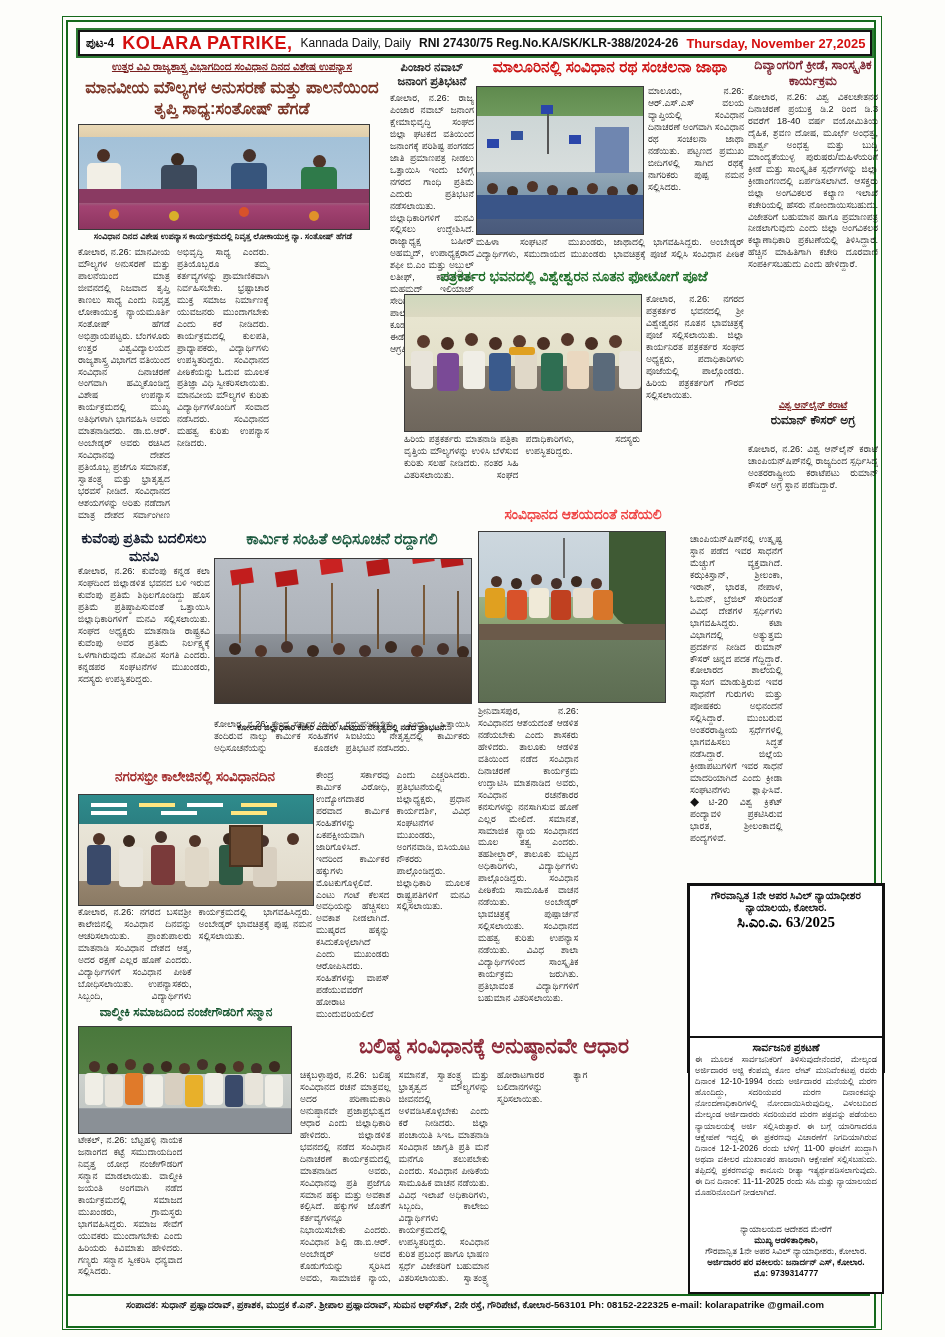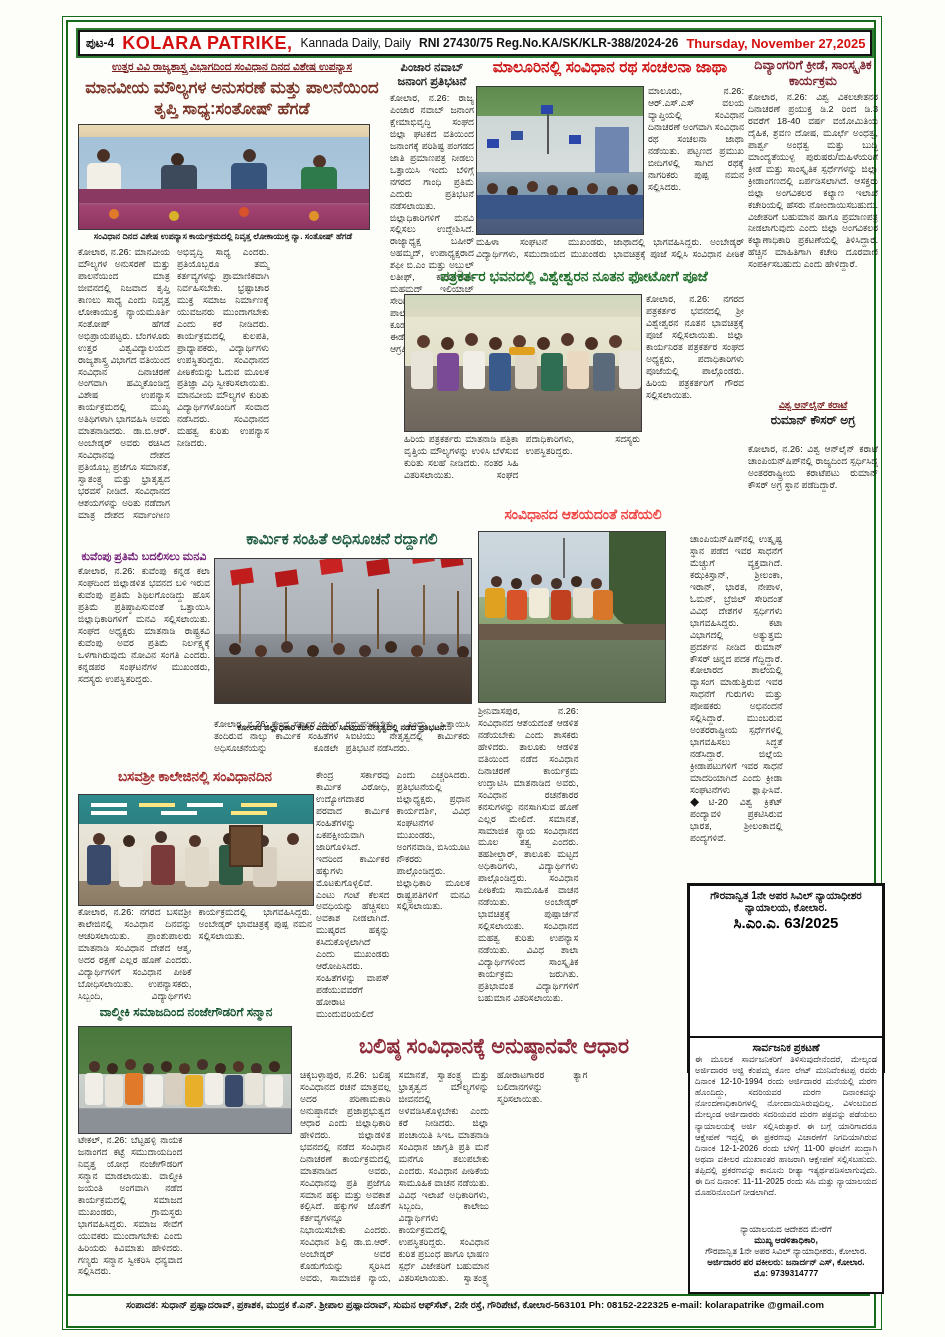--- a/index.html
+++ b/index.html
@@ -91,21 +91,21 @@
 <div class="txt cols2" style="left:404px;top:434px;width:236px;height:70px;">ಹಿರಿಯ ಪತ್ರಕರ್ತರು ಮಾತನಾಡಿ ಪತ್ರಿಕಾ ವೃತ್ತಿಯ ಮೌಲ್ಯಗಳನ್ನು ಉಳಿಸಿ ಬೆಳೆಸುವ ಕುರಿತು ಸಲಹೆ ನೀಡಿದರು. ನಂತರ ಸಿಹಿ ವಿತರಿಸಲಾಯಿತು. ಸಂಘದ ಪದಾಧಿಕಾರಿಗಳು, ಸದಸ್ಯರು ಉಪಸ್ಥಿತರಿದ್ದರು.</div>
 
 <div class="hd" style="left:748px;top:58px;width:130px;height:30px;font-size:12.5px;color:#7a2430;">ದಿವ್ಯಾಂಗರಿಗೆ ಕ್ರೀಡೆ, ಸಾಂಸ್ಕೃತಿಕ ಕಾರ್ಯಕ್ರಮ</div>
 <div class="txt" style="left:748px;top:92px;width:130px;height:304px;">ಕೋಲಾರ, ನ.26: ವಿಶ್ವ ವಿಕಲಚೇತನರ ದಿನಾಚರಣೆ ಪ್ರಯುಕ್ತ ಡಿ.2 ರಿಂದ ಡಿ.3 ರವರೆಗೆ 18-40 ವರ್ಷ ವಯೋಮಿತಿಯ ದೈಹಿಕ, ಶ್ರವಣ ದೋಷ, ಮೂರ್ಛೆ ಅಂಧತ್ವ, ಪಾರ್ಶ್ವ ಅಂಧತ್ವ ಮತ್ತು ಬುದ್ಧಿ ಮಾಂದ್ಯತೆಯುಳ್ಳ ಪುರುಷರು/ಮಹಿಳೆಯರಿಗೆ ಕ್ರೀಡೆ ಮತ್ತು ಸಾಂಸ್ಕೃತಿಕ ಸ್ಪರ್ಧೆಗಳನ್ನು ಜಿಲ್ಲಾ ಕ್ರೀಡಾಂಗಣದಲ್ಲಿ ಏರ್ಪಡಿಸಲಾಗಿದೆ. ಆಸಕ್ತರು ಜಿಲ್ಲಾ ಅಂಗವಿಕಲರ ಕಲ್ಯಾಣ ಇಲಾಖೆ ಕಚೇರಿಯಲ್ಲಿ ಹೆಸರು ನೋಂದಾಯಿಸಬಹುದು. ವಿಜೇತರಿಗೆ ಬಹುಮಾನ ಹಾಗೂ ಪ್ರಮಾಣಪತ್ರ ನೀಡಲಾಗುವುದು ಎಂದು ಜಿಲ್ಲಾ ಅಂಗವಿಕಲರ ಕಲ್ಯಾಣಾಧಿಕಾರಿ ಪ್ರಕಟಣೆಯಲ್ಲಿ ತಿಳಿಸಿದ್ದಾರೆ. ಹೆಚ್ಚಿನ ಮಾಹಿತಿಗಾಗಿ ಕಚೇರಿ ದೂರವಾಣಿ ಸಂಪರ್ಕಿಸಬಹುದು ಎಂದು ಹೇಳಿದ್ದಾರೆ.</div>
 
 <div class="kick" style="left:748px;top:399px;width:130px;height:13px;font-size:9.5px;">ವಿಶ್ವ ಆನ್‌ಲೈನ್ ಕರಾಟೆ</div>
 <div class="hd" style="left:748px;top:413px;width:130px;height:16px;font-size:12px;color:#222;">ರುಮಾನ್ ಕೌಸರ್ ಅಗ್ರ</div>
 <div class="txt" style="left:748px;top:431px;width:130px;height:98px;margin-top:13px;">ಕೋಲಾರ, ನ.26: ವಿಶ್ವ ಆನ್‌ಲೈನ್ ಕರಾಟೆ ಚಾಂಪಿಯನ್‌ಷಿಪ್‌ನಲ್ಲಿ ರಾಜ್ಯದಿಂದ ಸ್ಪರ್ಧಿಸಿದ್ದ ಅಂತರರಾಷ್ಟ್ರೀಯ ಕರಾಟೆಪಟು ರುಮಾನ್ ಕೌಸರ್ ಅಗ್ರ ಸ್ಥಾನ ಪಡೆದಿದ್ದಾರೆ.</div>
 <div class="txt cols2" style="left:690px;top:534px;width:192px;height:346px;">ಚಾಂಪಿಯನ್‌ಷಿಪ್‌ನಲ್ಲಿ ಉತ್ಕೃಷ್ಟ ಸ್ಥಾನ ಪಡೆದ ಇವರ ಸಾಧನೆಗೆ ಮೆಚ್ಚುಗೆ ವ್ಯಕ್ತವಾಗಿದೆ. ಕಝಕಿಸ್ತಾನ್, ಶ್ರೀಲಂಕಾ, ಇರಾನ್, ಭಾರತ, ನೇಪಾಳ, ಓಮನ್, ಬ್ರೆಜಿಲ್ ಸೇರಿದಂತೆ ವಿವಿಧ ದೇಶಗಳ ಸ್ಪರ್ಧಿಗಳು ಭಾಗವಹಿಸಿದ್ದರು. ಕಟಾ ವಿಭಾಗದಲ್ಲಿ ಅತ್ಯುತ್ತಮ ಪ್ರದರ್ಶನ ನೀಡಿದ ರುಮಾನ್ ಕೌಸರ್ ಚಿನ್ನದ ಪದಕ ಗೆದ್ದಿದ್ದಾರೆ. ಕೋಲಾರದ ಶಾಲೆಯಲ್ಲಿ ವ್ಯಾಸಂಗ ಮಾಡುತ್ತಿರುವ ಇವರ ಸಾಧನೆಗೆ ಗುರುಗಳು ಮತ್ತು ಪೋಷಕರು ಅಭಿನಂದನೆ ಸಲ್ಲಿಸಿದ್ದಾರೆ. ಮುಂಬರುವ ಅಂತರರಾಷ್ಟ್ರೀಯ ಸ್ಪರ್ಧೆಗಳಲ್ಲಿ ಭಾಗವಹಿಸಲು ಸಿದ್ಧತೆ ನಡೆಸಿದ್ದಾರೆ. ಜಿಲ್ಲೆಯ ಕ್ರೀಡಾಪಟುಗಳಿಗೆ ಇವರ ಸಾಧನೆ ಮಾದರಿಯಾಗಿದೆ ಎಂದು ಕ್ರೀಡಾ ಸಂಘಟನೆಗಳು ಶ್ಲಾಘಿಸಿವೆ. ◆ಟಿ-20 ವಿಶ್ವ ಕ್ರಿಕೆಟ್ ಪಂದ್ಯಾವಳಿ ಪ್ರಕಟಿಸಿರುವ ಭಾರತ, ಶ್ರೀಲಂಕಾದಲ್ಲಿ ಪಂದ್ಯಗಳಿವೆ.</div>
 
-<div class="hd" style="left:78px;top:550px;width:132px;height:32px;font-size:11px;color:#701a75;">ಕುವೆಂಪು ಪ್ರತಿಮೆ ಬದಲಿಸಲು ಮನವಿ</div>
+<div class="hd" style="left:78px;top:530px;width:132px;height:32px;font-size:14px;color:#0f172a;">ಕುವೆಂಪು ಪ್ರತಿಮೆ ಬದಲಿಸಲು ಮನವಿ</div>
 <div class="txt" style="left:78px;top:566px;width:132px;height:198px;">ಕೋಲಾರ, ನ.26: ಕುವೆಂಪು ಕನ್ನಡ ಕಲಾ ಸಂಘದಿಂದ ಜಿಲ್ಲಾಡಳಿತ ಭವನದ ಬಳಿ ಇರುವ ಕುವೆಂಪು ಪ್ರತಿಮೆ ಶಿಥಿಲಗೊಂಡಿದ್ದು ಹೊಸ ಪ್ರತಿಮೆ ಪ್ರತಿಷ್ಠಾಪಿಸುವಂತೆ ಒತ್ತಾಯಿಸಿ ಜಿಲ್ಲಾಧಿಕಾರಿಗಳಿಗೆ ಮನವಿ ಸಲ್ಲಿಸಲಾಯಿತು. ಸಂಘದ ಅಧ್ಯಕ್ಷರು ಮಾತನಾಡಿ ರಾಷ್ಟ್ರಕವಿ ಕುವೆಂಪು ಅವರ ಪ್ರತಿಮೆ ನಿರ್ಲಕ್ಷ್ಯಕ್ಕೆ ಒಳಗಾಗಿರುವುದು ನೋವಿನ ಸಂಗತಿ ಎಂದರು. ಕನ್ನಡಪರ ಸಂಘಟನೆಗಳ ಮುಖಂಡರು, ಸದಸ್ಯರು ಉಪಸ್ಥಿತರಿದ್ದರು.</div>
 
 <div class="hd" style="left:214px;top:529px;width:256px;height:26px;font-size:15.5px;color:#1d5a40;text-align:center;">ಕಾರ್ಮಿಕ ಸಂಹಿತೆ ಅಧಿಸೂಚನೆ ರದ್ದಾಗಲಿ</div>
 <div class="ph" id="ph-karmika" style="left:214px;top:558px;width:256px;height:144px;">
   <i style="left:16px;top:10px;width:22px;height:15px;background:#c21d1d;transform:rotate(-8deg);box-shadow:44px 8px 0 #b51a1a,90px 2px 0 #c92222,136px 10px 0 #b51a1a,182px 4px 0 #c92222,210px 12px 0 #b51a1a;"></i>
   <i style="left:24px;top:24px;width:2px;height:60px;background:#7a5a3a;box-shadow:46px 4px 0 #6a4e32,92px 0 0 #7a5a3a,138px 6px 0 #6a4e32,184px 2px 0 #7a5a3a,218px 8px 0 #6a4e32;"></i>
   <i style="left:14px;top:84px;width:12px;height:12px;border-radius:50%;background:#3c2a20;box-shadow:26px 2px 0 #503428,52px -2px 0 #46312a,78px 2px 0 #3c2a20,104px 0 0 #503428,130px 2px 0 #46312a,156px -2px 0 #3c2a20,182px 2px 0 #503428,208px 0 0 #46312a,228px 3px 0 #3c2a20;"></i>
   <i style="left:0;top:98px;width:256px;height:46px;background:linear-gradient(180deg,#55483e,#433830);"></i>
 </div>
 <div class="cap" style="left:214px;top:704px;width:256px;height:13px;margin-top:18px;">ಕೋಲಾರ ಜಿಲ್ಲಾಧಿಕಾರಿ ಕಚೇರಿ ಎದುರು ಸಿಐಟಿಯು ನೇತೃತ್ವದಲ್ಲಿ ನಡೆದ ಪ್ರತಿಭಟನೆ.</div>
@@ -115,41 +115,41 @@
 <div class="hd" style="left:478px;top:506px;width:210px;height:22px;font-size:14px;color:#ef4444;">ಸಂವಿಧಾನದ ಆಶಯದಂತೆ ನಡೆಯಲಿ</div>
 <div class="ph" id="ph-ashaya" style="left:478px;top:531px;width:186px;height:170px;">
   <i style="left:130px;top:0;width:56px;height:96px;background:#3f5a34;border-radius:0 0 0 30px;"></i>
   <i style="left:12px;top:44px;width:11px;height:11px;border-radius:50%;background:#4a3228;box-shadow:20px 2px 0 #3c2a20,40px -2px 0 #503428,60px 2px 0 #46312a,80px 0 0 #3c2a20,100px 2px 0 #503428;"></i>
   <i style="left:6px;top:56px;width:20px;height:30px;border-radius:4px;background:#e0a020;box-shadow:22px 2px 0 #d8522a,44px 0 0 #f0ead8,66px 2px 0 #c04020,88px 0 0 #e8e0d0,108px 2px 0 #d8762a;"></i>
   <i style="left:0;top:92px;width:186px;height:16px;background:#6b5a4a;"></i>
   <i style="left:84px;top:6px;width:2px;height:40px;background:#666;"></i>
 </div>
 <div class="txt cols2" style="left:478px;top:706px;width:208px;height:324px;">ಶ್ರೀನಿವಾಸಪುರ, ನ.26: ಸಂವಿಧಾನದ ಆಶಯದಂತೆ ಆಡಳಿತ ನಡೆಯಬೇಕು ಎಂದು ಶಾಸಕರು ಹೇಳಿದರು. ತಾಲೂಕು ಆಡಳಿತ ವತಿಯಿಂದ ನಡೆದ ಸಂವಿಧಾನ ದಿನಾಚರಣೆ ಕಾರ್ಯಕ್ರಮ ಉದ್ಘಾಟಿಸಿ ಮಾತನಾಡಿದ ಅವರು, ಸಂವಿಧಾನ ರಚನೆಕಾರರ ಕನಸುಗಳನ್ನು ನನಸಾಗಿಸುವ ಹೊಣೆ ಎಲ್ಲರ ಮೇಲಿದೆ. ಸಮಾನತೆ, ಸಾಮಾಜಿಕ ನ್ಯಾಯ ಸಂವಿಧಾನದ ಮೂಲ ತತ್ವ ಎಂದರು. ತಹಶೀಲ್ದಾರ್, ತಾಲೂಕು ಮಟ್ಟದ ಅಧಿಕಾರಿಗಳು, ವಿದ್ಯಾರ್ಥಿಗಳು ಪಾಲ್ಗೊಂಡಿದ್ದರು. ಸಂವಿಧಾನ ಪೀಠಿಕೆಯ ಸಾಮೂಹಿಕ ವಾಚನ ನಡೆಯಿತು. ಅಂಬೇಡ್ಕರ್ ಭಾವಚಿತ್ರಕ್ಕೆ ಪುಷ್ಪಾರ್ಚನೆ ಸಲ್ಲಿಸಲಾಯಿತು. ಸಂವಿಧಾನದ ಮಹತ್ವ ಕುರಿತು ಉಪನ್ಯಾಸ ನಡೆಯಿತು. ವಿವಿಧ ಶಾಲಾ ವಿದ್ಯಾರ್ಥಿಗಳಿಂದ ಸಾಂಸ್ಕೃತಿಕ ಕಾರ್ಯಕ್ರಮ ಜರುಗಿತು. ಪ್ರತಿಭಾವಂತ ವಿದ್ಯಾರ್ಥಿಗಳಿಗೆ ಬಹುಮಾನ ವಿತರಿಸಲಾಯಿತು.</div>
 
-<div class="hd" style="left:78px;top:769px;width:234px;height:22px;font-size:13.5px;color:#a02828;">ಬಸವಶ್ರೀ ಕಾಲೇಜಿನಲ್ಲಿ ಸಂವಿಧಾನದಿನ</div>
+<div class="hd" style="left:78px;top:769px;width:234px;height:22px;font-size:13.5px;color:#a02828;">ನಗರಸಭ್ರೀ ಕಾಲೇಜಿನಲ್ಲಿ ಸಂವಿಧಾನದಿನ</div>
 <div class="ph" id="ph-basava" style="left:78px;top:794px;width:234px;height:110px;">
   <i style="left:12px;top:8px;width:36px;height:4px;background:#fff;box-shadow:48px 0 0 #ffe680,96px 0 0 #fff,150px 0 0 #ffe680,0 8px 0 #fff,70px 8px 0 #fff,140px 8px 0 #ffe680;"></i>
   <i style="left:14px;top:38px;width:12px;height:12px;border-radius:50%;background:#503428;box-shadow:30px 2px 0 #3c2a20,62px -2px 0 #46312a,96px 2px 0 #503428,130px 0 0 #3c2a20,164px 2px 0 #46312a,194px 0 0 #503428;"></i>
   <i style="left:8px;top:50px;width:24px;height:40px;border-radius:4px;background:#3a4a6a;box-shadow:32px 2px 0 #e8e4da,64px 0 0 #7a3a3a,98px 2px 0 #e0d8c8,132px 0 0 #2f5a44,166px 2px 0 #d8cfc0;"></i>
   <i style="left:150px;top:30px;width:30px;height:38px;background:#6b4a32;border:2px solid #4a3220;"></i>
 </div>
 <div class="txt cols2" style="left:78px;top:907px;width:234px;height:96px;">ಕೋಲಾರ, ನ.26: ನಗರದ ಬಸವಶ್ರೀ ಕಾಲೇಜಿನಲ್ಲಿ ಸಂವಿಧಾನ ದಿನವನ್ನು ಆಚರಿಸಲಾಯಿತು. ಪ್ರಾಂಶುಪಾಲರು ಮಾತನಾಡಿ ಸಂವಿಧಾನ ದೇಶದ ಆತ್ಮ, ಅದರ ರಕ್ಷಣೆ ಎಲ್ಲರ ಹೊಣೆ ಎಂದರು. ವಿದ್ಯಾರ್ಥಿಗಳಿಗೆ ಸಂವಿಧಾನ ಪೀಠಿಕೆ ಬೋಧಿಸಲಾಯಿತು. ಉಪನ್ಯಾಸಕರು, ಸಿಬ್ಬಂದಿ, ವಿದ್ಯಾರ್ಥಿಗಳು ಕಾರ್ಯಕ್ರಮದಲ್ಲಿ ಭಾಗವಹಿಸಿದ್ದರು. ಅಂಬೇಡ್ಕರ್ ಭಾವಚಿತ್ರಕ್ಕೆ ಪುಷ್ಪ ನಮನ ಸಲ್ಲಿಸಲಾಯಿತು.</div>
 
 <div class="hd" style="left:78px;top:1005px;width:216px;height:18px;font-size:12px;color:#14532d;">ವಾಲ್ಮೀಕಿ ಸಮಾಜದಿಂದ ನಂಜೇಗೌಡರಿಗೆ ಸನ್ಮಾನ</div>
 <div class="ph" id="ph-valmiki" style="left:78px;top:1026px;width:212px;height:106px;">
   <i style="left:10px;top:34px;width:11px;height:11px;border-radius:50%;background:#4a3228;box-shadow:18px 2px 0 #3c2a20,36px -2px 0 #503428,54px 2px 0 #46312a,72px 0 0 #3c2a20,90px 2px 0 #503428,108px -2px 0 #46312a,126px 2px 0 #3c2a20,144px 0 0 #503428,162px 2px 0 #46312a,180px 0 0 #3c2a20;"></i>
   <i style="left:6px;top:46px;width:18px;height:32px;border-radius:4px;background:#f0eee6;box-shadow:20px 2px 0 #e8e4da,40px 0 0 #e07a2a,60px 2px 0 #f0eee6,80px 0 0 #d8cfc0,100px 2px 0 #e8b02a,120px 0 0 #f0eee6,140px 2px 0 #3a4a6a,160px 0 0 #e8e4da,180px 2px 0 #f0eee6;"></i>
   <i style="left:0;top:82px;width:212px;height:24px;background:#8a9096;"></i>
 </div>
 <div class="txt cols2" style="left:78px;top:1135px;width:216px;height:158px;">ಟೇಕಲ್, ನ.26: ಬೆಟ್ಟಹಳ್ಳಿ ನಾಯಕ ಜನಾಂಗದ ಕಟ್ಟೆ ಸಮುದಾಯದಿಂದ ನಿವೃತ್ತ ಯೋಧ ನಂಜೇಗೌಡರಿಗೆ ಸನ್ಮಾನ ಮಾಡಲಾಯಿತು. ವಾಲ್ಮೀಕಿ ಜಯಂತಿ ಅಂಗವಾಗಿ ನಡೆದ ಕಾರ್ಯಕ್ರಮದಲ್ಲಿ ಸಮಾಜದ ಮುಖಂಡರು, ಗ್ರಾಮಸ್ಥರು ಭಾಗವಹಿಸಿದ್ದರು. ಸಮಾಜ ಸೇವೆಗೆ ಯುವಕರು ಮುಂದಾಗಬೇಕು ಎಂದು ಹಿರಿಯರು ಕಿವಿಮಾತು ಹೇಳಿದರು. ಗಣ್ಯರು ಸನ್ಮಾನ ಸ್ವೀಕರಿಸಿ ಧನ್ಯವಾದ ಸಲ್ಲಿಸಿದರು.</div>
 
 <div class="hd" style="left:300px;top:1033px;width:388px;height:32px;font-size:21px;color:#8d2b3a;">ಬಲಿಷ್ಠ ಸಂವಿಧಾನಕ್ಕೆ ಅನುಷ್ಠಾನವೇ ಆಧಾರ</div>
 <div class="txt cols4" style="left:300px;top:1070px;width:386px;height:222px;">ಚಿಕ್ಕಬಳ್ಳಾಪುರ, ನ.26: ಬಲಿಷ್ಠ ಸಂವಿಧಾನದ ರಚನೆ ಮಾತ್ರವಲ್ಲ ಅದರ ಪರಿಣಾಮಕಾರಿ ಅನುಷ್ಠಾನವೇ ಪ್ರಜಾಪ್ರಭುತ್ವದ ಆಧಾರ ಎಂದು ಜಿಲ್ಲಾಧಿಕಾರಿ ಹೇಳಿದರು. ಜಿಲ್ಲಾಡಳಿತ ಭವನದಲ್ಲಿ ನಡೆದ ಸಂವಿಧಾನ ದಿನಾಚರಣೆ ಕಾರ್ಯಕ್ರಮದಲ್ಲಿ ಮಾತನಾಡಿದ ಅವರು, ಸಂವಿಧಾನವು ಪ್ರತಿ ಪ್ರಜೆಗೂ ಸಮಾನ ಹಕ್ಕು ಮತ್ತು ಅವಕಾಶ ಕಲ್ಪಿಸಿದೆ. ಹಕ್ಕುಗಳ ಜೊತೆಗೆ ಕರ್ತವ್ಯಗಳನ್ನೂ ನಿಭಾಯಿಸಬೇಕು ಎಂದರು. ಸಂವಿಧಾನ ಶಿಲ್ಪಿ ಡಾ.ಬಿ.ಆರ್. ಅಂಬೇಡ್ಕರ್ ಅವರ ಕೊಡುಗೆಯನ್ನು ಸ್ಮರಿಸಿದ ಅವರು, ಸಾಮಾಜಿಕ ನ್ಯಾಯ, ಸಮಾನತೆ, ಸ್ವಾತಂತ್ರ್ಯ ಮತ್ತು ಭ್ರಾತೃತ್ವದ ಮೌಲ್ಯಗಳನ್ನು ಜೀವನದಲ್ಲಿ ಅಳವಡಿಸಿಕೊಳ್ಳಬೇಕು ಎಂದು ಕರೆ ನೀಡಿದರು. ಜಿಲ್ಲಾ ಪಂಚಾಯಿತಿ ಸಿಇಒ ಮಾತನಾಡಿ ಸಂವಿಧಾನ ಜಾಗೃತಿ ಪ್ರತಿ ಮನೆ ಮನೆಗೂ ತಲುಪಬೇಕು ಎಂದರು. ಸಂವಿಧಾನ ಪೀಠಿಕೆಯ ಸಾಮೂಹಿಕ ವಾಚನ ನಡೆಯಿತು. ವಿವಿಧ ಇಲಾಖೆ ಅಧಿಕಾರಿಗಳು, ಸಿಬ್ಬಂದಿ, ಕಾಲೇಜು ವಿದ್ಯಾರ್ಥಿಗಳು ಕಾರ್ಯಕ್ರಮದಲ್ಲಿ ಉಪಸ್ಥಿತರಿದ್ದರು. ಸಂವಿಧಾನ ಕುರಿತ ಪ್ರಬಂಧ ಹಾಗೂ ಭಾಷಣ ಸ್ಪರ್ಧೆ ವಿಜೇತರಿಗೆ ಬಹುಮಾನ ವಿತರಿಸಲಾಯಿತು. ಸ್ವಾತಂತ್ರ್ಯ ಹೋರಾಟಗಾರರ ತ್ಯಾಗ ಬಲಿದಾನಗಳನ್ನು ಸ್ಮರಿಸಲಾಯಿತು.</div>
 
-<div class="box" style="left:688px;top:884px;width:196px;height:188px;box-shadow:0 0 0 1px #111;">
+<div class="box" style="left:688px;top:884px;width:196px;height:188px;box-shadow:0 0 0 1px #111;font-family:Liberation Serif, serif;">
   <div class="bt1">ಗೌರವಾನ್ವಿತ 1ನೇ ಅಪರ ಸಿವಿಲ್ ನ್ಯಾಯಾಧೀಶರ</div>
   <div class="bt1">ನ್ಯಾಯಾಲಯ, ಕೋಲಾರ.</div>
   <div class="bt2">ಸಿ.ಎಂ.ಎ. 63/2025</div>
 </div>
 
 <div class="box" style="left:688px;top:1036px;width:196px;height:258px;">
   <div class="bt1">ಸಾರ್ವಜನಿಕ ಪ್ರಕಟಣೆ</div>
   <div class="btxt" style="height:170px;overflow:hidden;">ಈ ಮೂಲಕ ಸಾರ್ವಜನಿಕರಿಗೆ ತಿಳಿಸುವುದೇನೆಂದರೆ, ಮೇಲ್ಕಂಡ ಅರ್ಜಿದಾರರ ಅಜ್ಜಿ ಕೆಂಪಮ್ಮ ಕೋಂ ಲೇಟ್ ಮುನಿವೆಂಕಟಪ್ಪ ರವರು ದಿನಾಂಕ 12-10-1994 ರಂದು ಅರ್ಜಿದಾರರ ಮನೆಯಲ್ಲಿ ಮರಣ ಹೊಂದಿದ್ದು, ಸದರಿಯವರ ಮರಣ ದಿನಾಂಕವನ್ನು ನೋಂದಣಾಧಿಕಾರಿಗಳಲ್ಲಿ ನೋಂದಾಯಿಸಿರುವುದಿಲ್ಲ. ವಿಳಂಬದಿಂದ ಮೇಲ್ಕಂಡ ಅರ್ಜಿದಾರರು ಸದರಿಯವರ ಮರಣ ಪತ್ರವನ್ನು ಪಡೆಯಲು ನ್ಯಾಯಾಲಯಕ್ಕೆ ಅರ್ಜಿ ಸಲ್ಲಿಸಿರುತ್ತಾರೆ. ಈ ಬಗ್ಗೆ ಯಾರಿಗಾದರೂ ಆಕ್ಷೇಪಣೆ ಇದ್ದಲ್ಲಿ ಈ ಪ್ರಕರಣವು ವಿಚಾರಣೆಗೆ ನಿಗದಿಯಾಗಿರುವ ದಿನಾಂಕ 12-1-2026 ರಂದು ಬೆಳಿಗ್ಗೆ 11-00 ಘಂಟೆಗೆ ಖುದ್ದಾಗಿ ಅಥವಾ ವಕೀಲರ ಮುಖಾಂತರ ಹಾಜರಾಗಿ ಆಕ್ಷೇಪಣೆ ಸಲ್ಲಿಸಬಹುದು. ತಪ್ಪಿದಲ್ಲಿ ಪ್ರಕರಣವನ್ನು ಕಾನೂನು ರೀತ್ಯಾ ಇತ್ಯರ್ಥಪಡಿಸಲಾಗುವುದು. ಈ ದಿನ ದಿನಾಂಕ: 11-11-2025 ರಂದು ಸಹಿ ಮತ್ತು ನ್ಯಾಯಾಲಯದ ಮೊಹರಿನೊಂದಿಗೆ ನೀಡಲಾಗಿದೆ.</div>
   <div class="sgn">ನ್ಯಾಯಾಲಯದ ಆದೇಶದ ಮೇರೆಗೆ</div>
   <div class="sgn sgnb">ಮುಖ್ಯ ಆಡಳಿತಾಧಿಕಾರಿ,</div>

